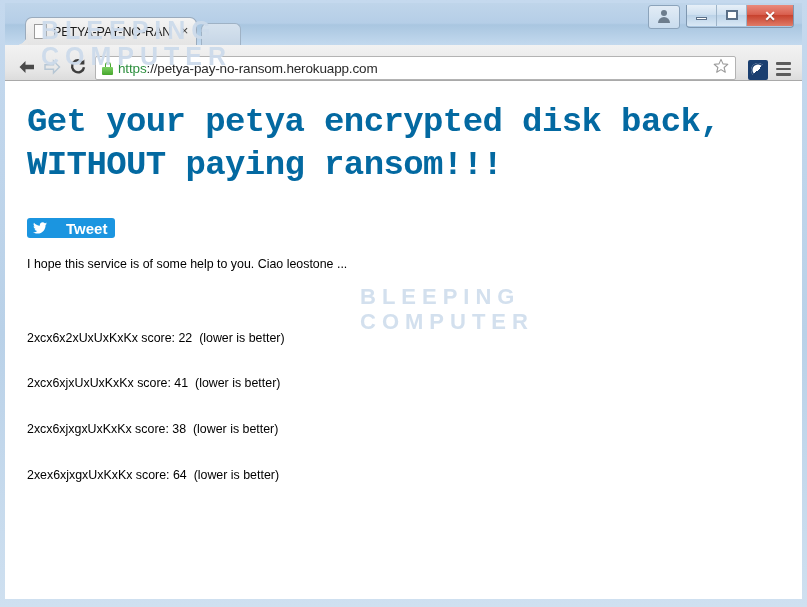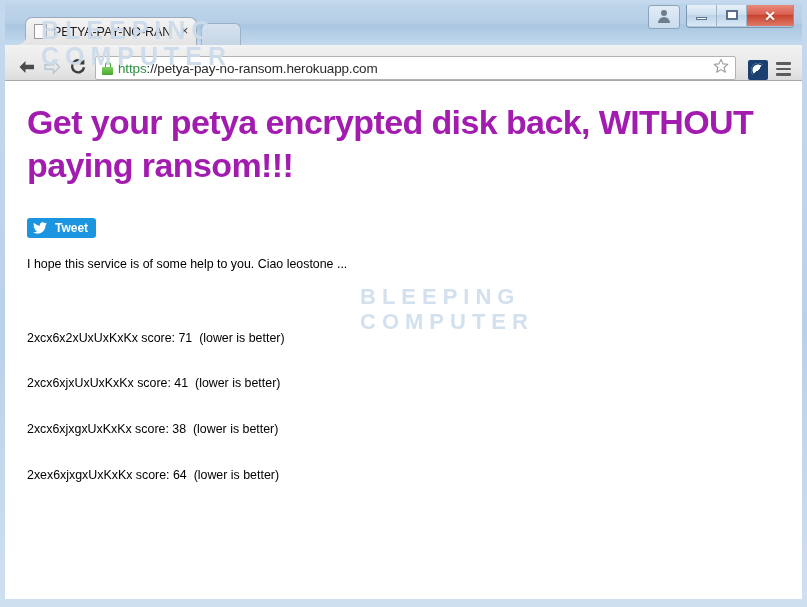--- a/index.html
+++ b/index.html
@@ -307,36 +307,36 @@
     width: 797px;
     height: 518px;
     background: #ffffff;
     overflow: hidden;
   }
   .page {
     position: relative;
     padding: 16px 22px;
   }
   h1.headline {
-    font-family: Liberation Sans, sans-serif;
+    font-family: Liberation Mono, monospace;
     font-size: 34px;
     font-weight: bold;
     line-height: 1.25;
-    color: #a21caf;
+    color: #0369a1;
     margin: 4px 12px 0 0;
     letter-spacing: -0.6px;
     max-width: 730px;
   }
   .tweet-btn {
     display: inline-flex;
     align-items: center;
-    gap: 8px;
+    gap: 19px;
     background: #1b95e0;
     color: #ffffff;
-    font-size: 12px;
+    font-size: 15px;
     font-weight: bold;
     border-radius: 3px;
     padding: 3px 8px 3px 6px;
     margin-top: 32px;
     line-height: 1;
     height: 14px;
   }
   .bird { display: block; }
   .mono {
     font-family: Liberation Sans, sans-serif;
@@ -471,21 +471,21 @@
         <div class="tweet-btn">
           <svg class="bird" width="14" height="12" viewBox="0 0 24 20">
             <path fill="#ffffff" d="M24 2.4c-.9.4-1.8.7-2.8.8 1-.6 1.8-1.6 2.2-2.7-1 .6-2 1-3.1 1.2C19.3.6 18 0 16.6 0c-2.7 0-4.9 2.2-4.9 4.9 0 .4 0 .8.1 1.1C7.7 5.8 4.1 3.9 1.7 1 1.2 1.7 1 2.5 1 3.4c0 1.7.9 3.2 2.2 4.1-.8 0-1.6-.2-2.2-.6v.1c0 2.4 1.7 4.4 3.9 4.8-.4.1-.8.2-1.3.2-.3 0-.6 0-.9-.1.6 2 2.4 3.4 4.6 3.4-1.7 1.3-3.8 2.1-6.1 2.1-.4 0-.8 0-1.2-.1 2.2 1.4 4.8 2.2 7.5 2.2 9.1 0 14-7.5 14-14v-.6c1-.7 1.8-1.6 2.5-2.5z"></path>
           </svg>
           <span>Tweet</span>
         </div>
 
         <div class="mono intro">I hope this service is of some help to you. Ciao leostone ...</div>
 
         <div class="mono scorelist">
-          <div class="row">2xcx6x2xUxUxKxKx score: 71  (lower is better)</div>
+          <div class="row">2xcx6x2xUxUxKxKx score: 22  (lower is better)</div>
           <div class="row">2xcx6xjxUxUxKxKx score: 41  (lower is better)</div>
           <div class="row">2xcx6xjxgxUxKxKx score: 38  (lower is better)</div>
           <div class="row">2xex6xjxgxUxKxKx score: 64  (lower is better)</div>
           
           
           
           
           
           
           

